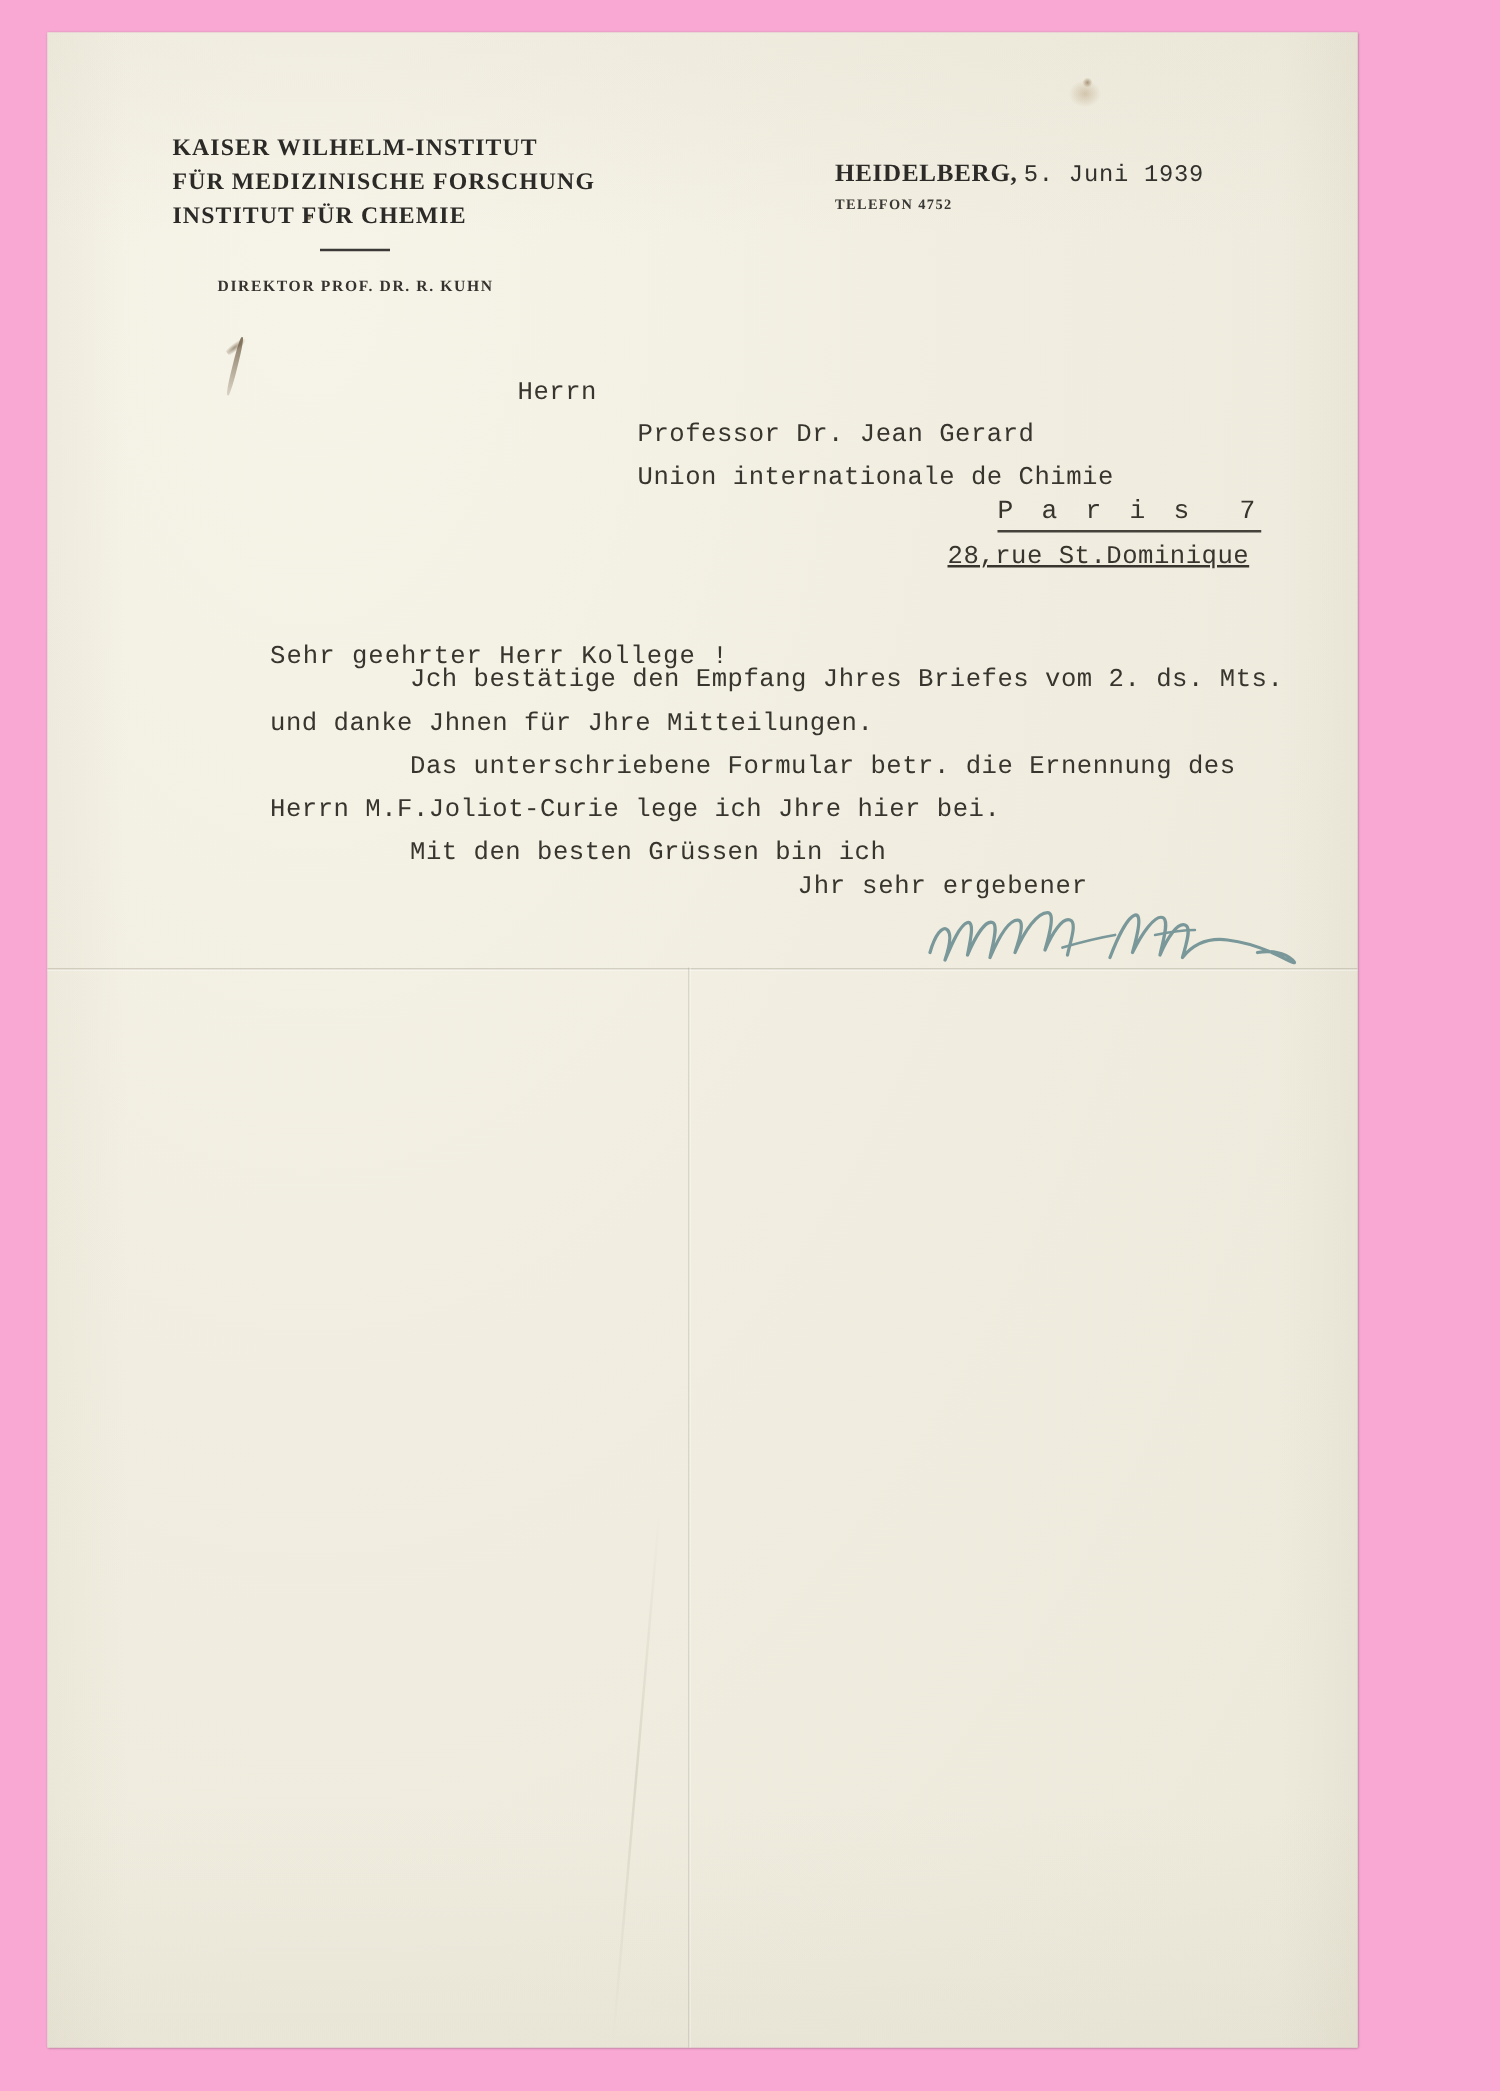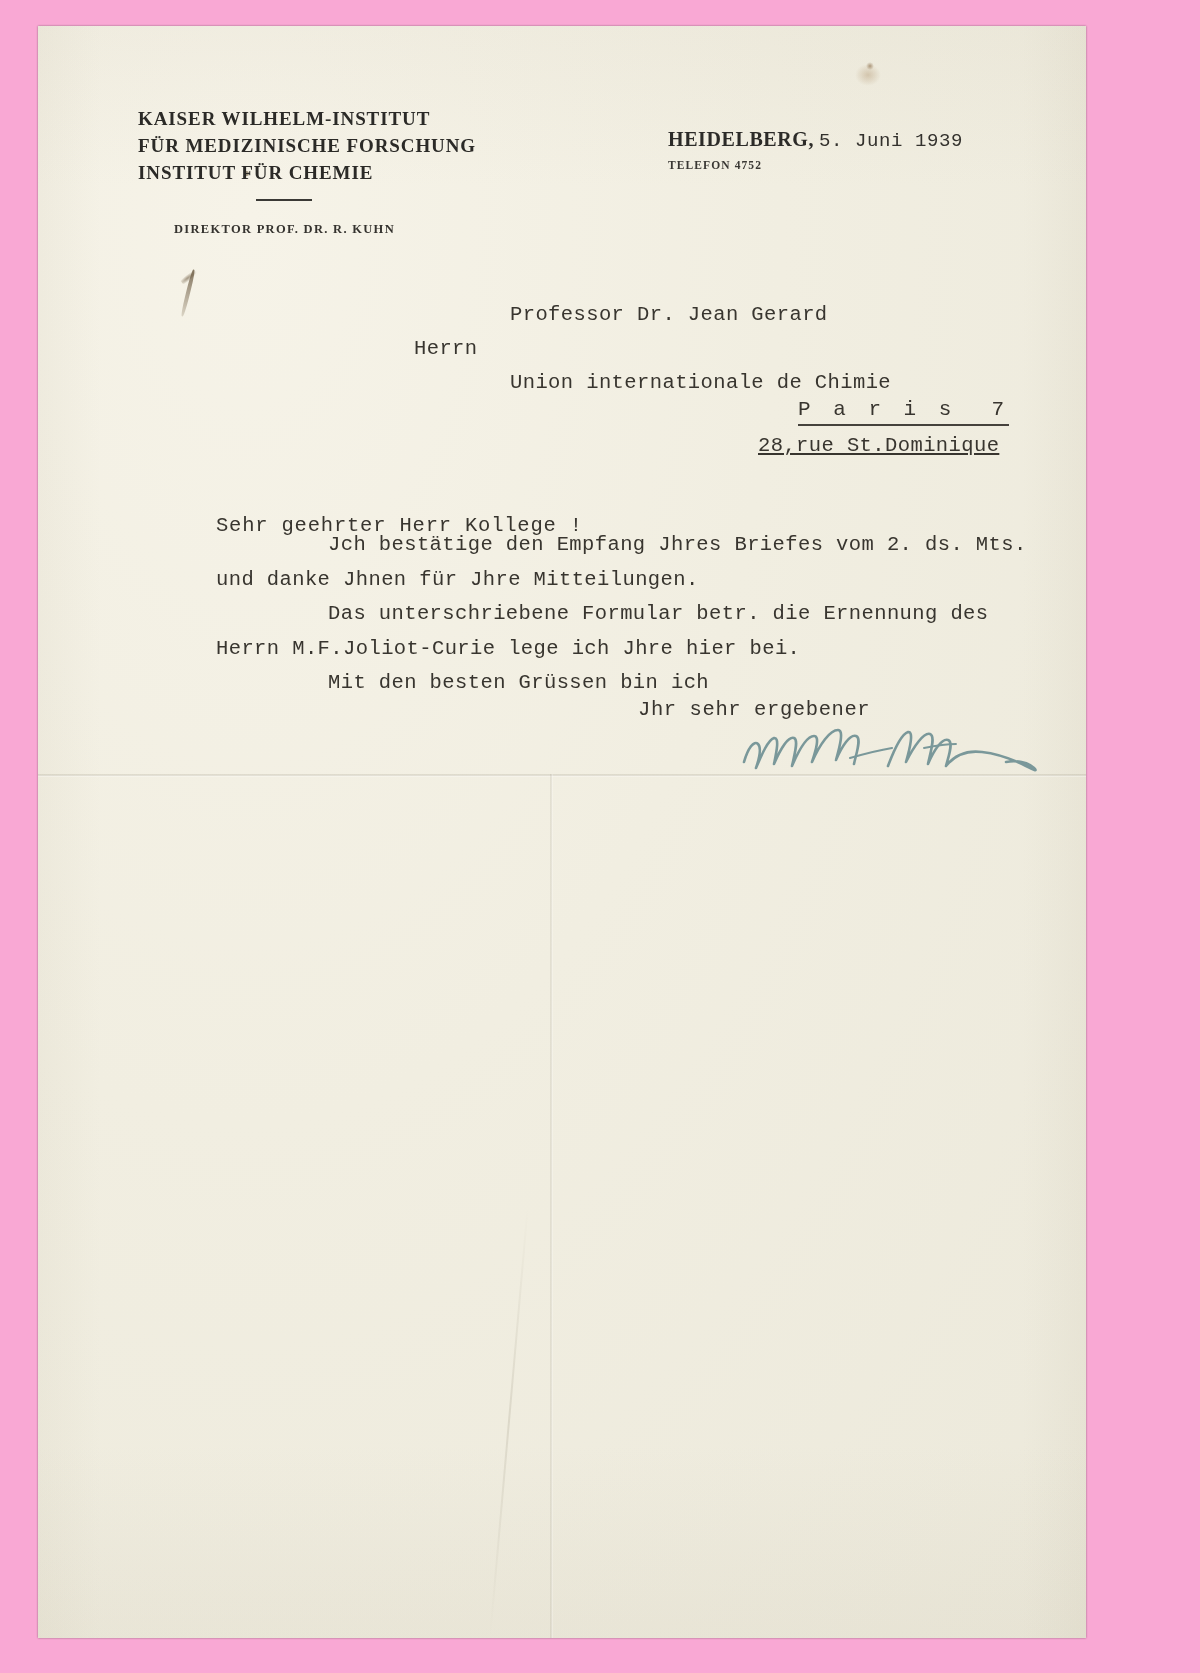--- a/index.html
+++ b/index.html
@@ -284,22 +284,22 @@
     </div>
 
     <div id="director">DIREKTOR PROF. DR. R. KUHN</div>
 
     <div id="dateblock">
       <div id="place-date"><span class="city">HEIDELBERG,</span> <span class="typed">5. Juni 1939</span></div>
       <div id="telefon">TELEFON 4752</div>
     </div>
 
     <div id="recipient">
+      <div class="typed-text line" id="rec-herrn">Herrn</div>
       <div class="typed-text line" id="rec-name">Professor Dr. Jean Gerard</div>
-      <div class="typed-text line" id="rec-herrn">Herrn</div>
       <div class="typed-text line" id="rec-org">Union internationale de Chimie</div>
     </div>
     <div class="typed-text" id="city-line">P a r i s  7</div>
     <div class="typed-text" id="street-line">28,rue St.Dominique</div>
 
     <div class="typed-text" id="salutation">Sehr geehrter Herr Kollege !</div>
 
     <div id="body">
       <div class="typed-text p-line indent">Jch bestätige den Empfang Jhres Briefes vom 2. ds. Mts.</div>
       <div class="typed-text p-line">und danke Jhnen für Jhre Mitteilungen.</div>

